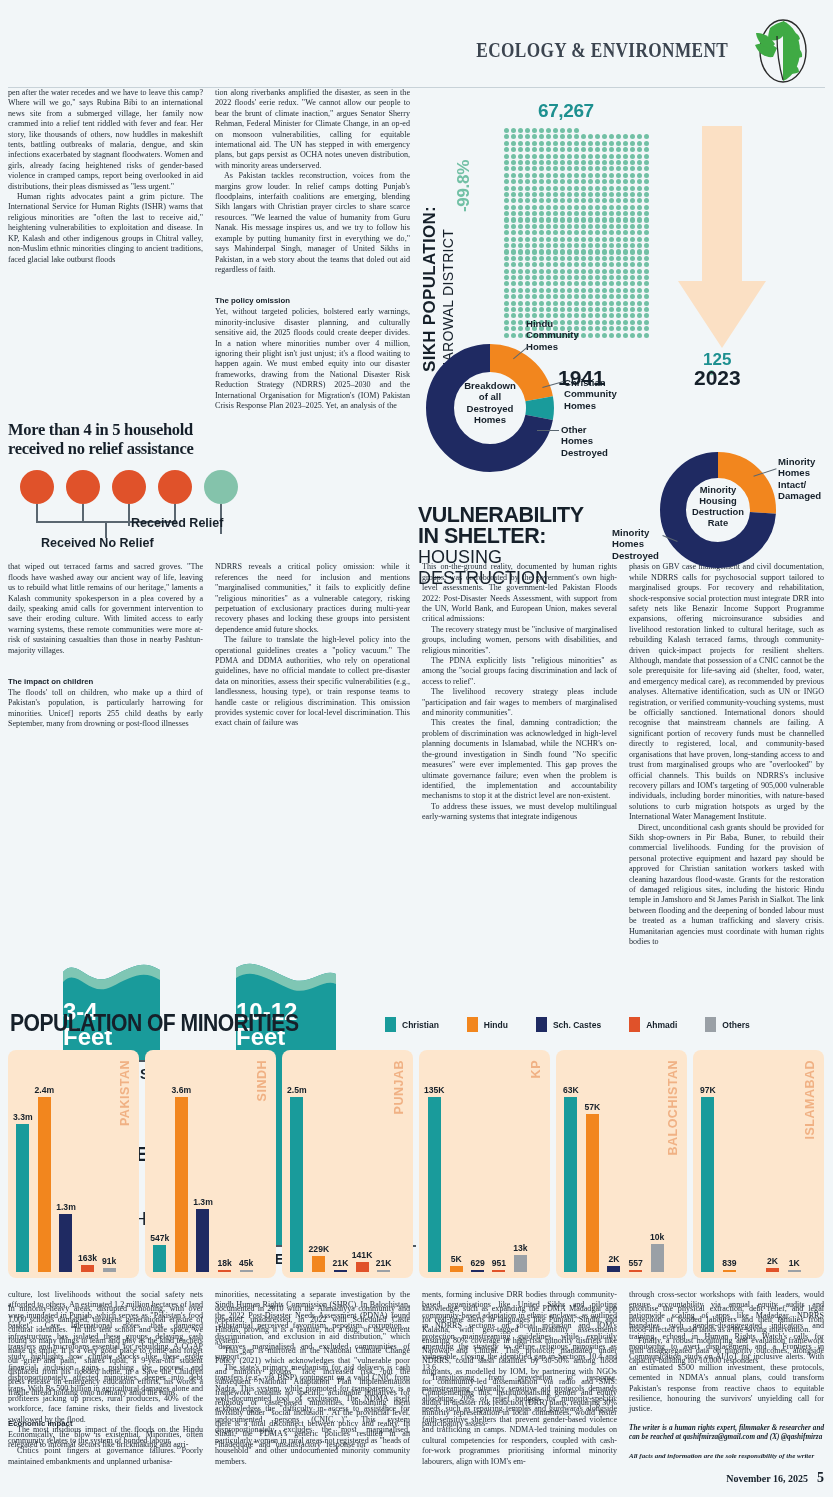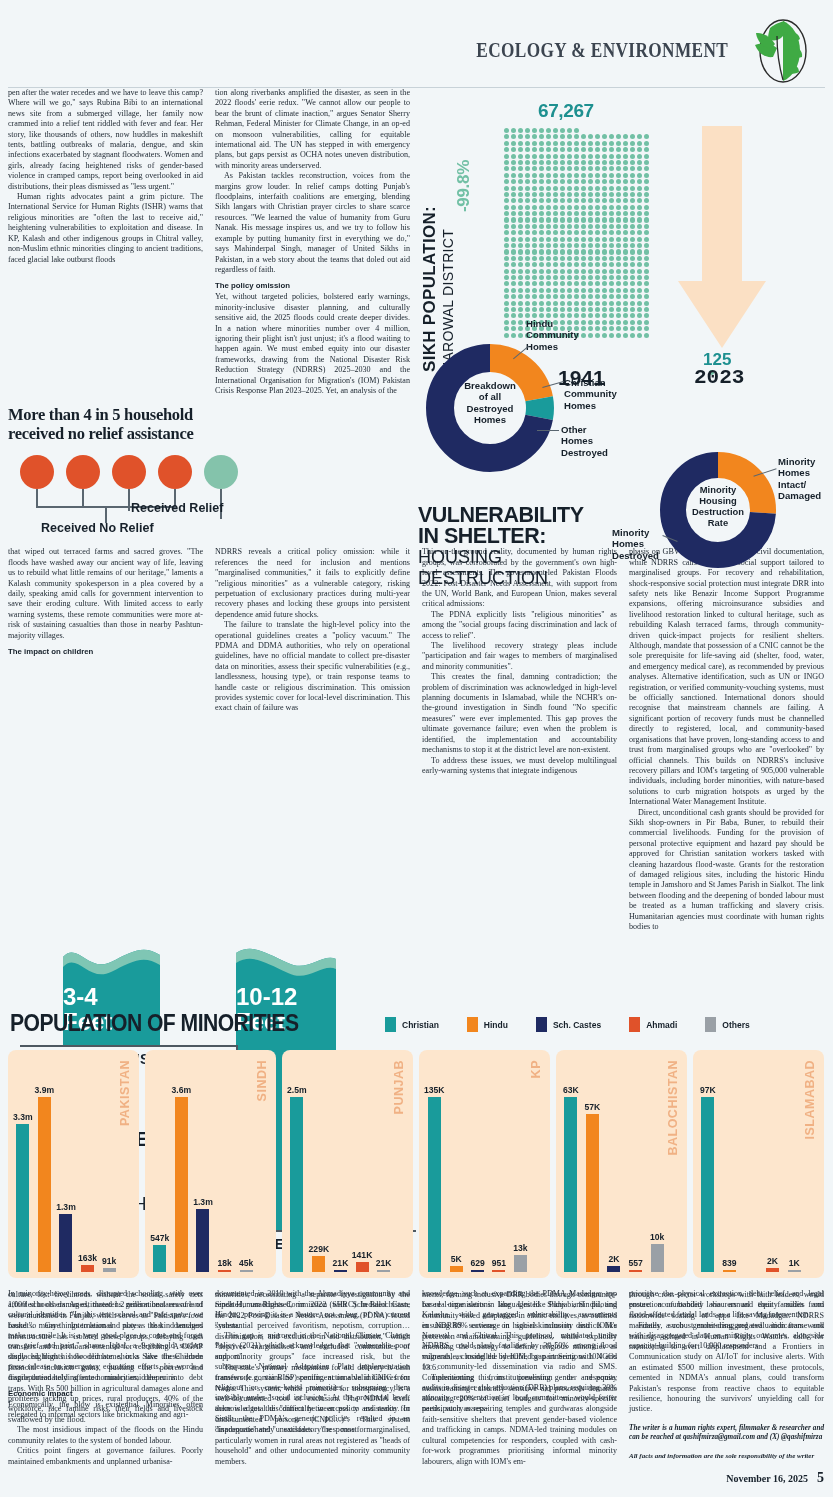--- a/index.html
+++ b/index.html
@@ -37,21 +37,21 @@
     font-size: 8.1px; line-height: 10.4px;
     text-align: justify;
     text-indent: 9px;
     hyphens: auto;
     color: #1c2630;
   }
   .col-text p.noind { text-indent: 0; }
   .subhead {
     font-family: "Liberation Sans", sans-serif;
     font-weight: bold; font-size: 7.8px;
-    margin: 6px 0 2px 0; color: #16202a;
+    margin: 21px 0 2px 0; color: #16202a;
   }
 
   
   .top-band { position: relative; padding: 0 8px; }
   .top-cols { display: flex; gap: 12px; width: 402px; }
   .top-cols .col { width: 195px; }
 
   
   .relief-block { width: 402px; margin-top: 9px; }
   .relief-head {
@@ -111,21 +111,21 @@
     letter-spacing: -0.3px;
   }
   .sikh-num2 {
     position: absolute; left: 285px; top: 252px;
     font-family: "Liberation Sans", sans-serif;
     font-weight: bold; font-size: 17px; color: #1e9090;
   }
   .sikh-dot2 { position: absolute; left: 291px; top: 272px; width: 5px; height: 5px; border-radius:50%; background:#72c0a5; }
   .sikh-year2 {
     position: absolute; left: 276px; top: 268px;
-    font-family: Liberation Mono, monospace;
+    font-family: Liberation Sans, sans-serif;
     font-weight: bold; font-size: 21px; color: #16202a;
   }
 
   
   .mid-band { position: relative; padding: 0 8px; margin-top: 4px; }
   .mid-cols { display: flex; gap: 12px; }
   .mid-cols .col { width: 195px; }
 
   
   .flood { position: relative; width: 402px; height: 345px; margin-top: 6px; }
@@ -1000,27 +1000,29 @@
   <div class="sikh-num2">125</div>
   <span class="sikh-dot2"></span>
   <div class="sikh-year2">2023</div>
 </div>
 
 <div class="mid-band">
   <div class="mid-cols">
     <div class="col col-text">
       <p class="noind">that wiped out terraced farms and sacred groves. "The floods have washed away our ancient way of life, leaving us to rebuild what little remains of our heritage," laments a Kalash community spokesperson in a plea covered by a daily, speaking amid calls for government intervention to save their eroding culture. With limited access to early warning systems, these remote communities were more at-risk of sustaining casualties than those in nearby Pashtun-majority villages.</p>
       <div class="subhead">The impact on children</div>
+      <p class="noind">The floods' toll on children, who make up a third of Pakistan's population, is particularly harrowing for minorities. Unicef] reports 255 child deaths by early September, many from drowning or post-flood illnesses</p>
     </div>
     <div class="col col-text">
       <p class="noind">NDRRS reveals a critical policy omission: while it references the need for inclusion and mentions "marginalised communities," it fails to explicitly define "religious minorities" as a vulnerable category, risking perpetuation of exclusionary practices during multi-year recovery phases and locking these groups into persistent dependence amid future shocks.</p>
       <p>The failure to translate the high-level policy into the operational guidelines creates a "policy vacuum." The PDMA and DDMA authorities, who rely on operational guidelines, have no official mandate to collect pre-disaster data on minorities, assess their specific vulnerabilities (e.g., landlessness, housing type), or train response teams to handle caste or religious discrimination. This omission provides systemic cover for local-level discrimination. This exact chain of failure was</p>
     </div>
     <div class="col col-text">
       <p class="noind">This on-the-ground reality, documented by human rights groups, was corroborated by the government's own high-level assessments. The government-led Pakistan Floods 2022: Post-Disaster Needs Assessment, with support from the UN, World Bank, and European Union, makes several critical admissions:</p>
+      <p>The recovery strategy must be "inclusive of marginalised groups, including women, persons with disabilities, and religious minorities".</p>
       <p>The PDNA explicitly lists "religious minorities" as among the "social groups facing discrimination and lack of access to relief".</p>
       <p>The livelihood recovery strategy pleas include "participation and fair wages to members of marginalised and minority communities".</p>
       <p>This creates the final, damning contradiction; the problem of discrimination was acknowledged in high-level planning documents in Islamabad, while the NCHR's on-the-ground investigation in Sindh found "No specific measures" were ever implemented. This gap proves the ultimate governance failure; even when the problem is identified, the implementation and accountability mechanisms to stop it at the district level are non-existent.</p>
       <p>To address these issues, we must develop multilingual early-warning systems that integrate indigenous</p>
     </div>
     <div class="col col-text">
       <p class="noind">phasis on GBV case management and civil documentation, while NDRRS calls for psychosocial support tailored to marginalised groups. For recovery and rehabilitation, shock-responsive social protection must integrate DRR into safety nets like Benazir Income Support Programme expansions, offering microinsurance subsidies and livelihood restoration linked to cultural heritage, such as rebuilding Kalash terraced farms, through community-driven quick-impact projects for resilient shelters. Although, mandate that possession of a CNIC cannot be the sole prerequisite for life-saving aid (shelter, food, water, and emergency medical care), as recommended by previous analyses. Alternative identification, such as UN or INGO registration, or verified community-vouching systems, must be officially sanctioned. International donors should recognise that mainstream channels are failing. A significant portion of recovery funds must be channelled directly to registered, local, and community-based organisations that have proven, long-standing access to and trust from marginalised groups who are "overlooked" by official channels. This builds on NDRRS's inclusive recovery pillars and IOM's targeting of 905,000 vulnerable individuals, including border minorities, with nature-based solutions to curb migration hotspots as urged by the International Water Management Institute.</p>
       <p>Direct, unconditional cash grants should be provided for Sikh shop-owners in Pir Baba, Buner, to rebuild their commercial livelihoods. Funding for the provision of personal protective equipment and hazard pay should be approved for Christian sanitation workers tasked with cleaning hazardous flood-waste. Grants for the restoration of damaged religious sites, including the historic Hindu temple in Jamshoro and St James Parish in Sialkot. The link between flooding and the deepening of bonded labour must be treated as a human trafficking and slavery crisis. Humanitarian agencies must coordinate with human rights bodies to</p>
     </div>
   </div>
@@ -1184,21 +1186,21 @@
     </div>
   <div class="panels" id="panels">
       <div class="panel">
         <div class="reg">PAKISTAN</div>
         <div class="bars">
           <div class="bar-col">
             <div class="bar-val">3.3m</div>
             <div class="bar" style="height: 148px; background: rgb(25, 155, 155);"></div>
           </div>
           <div class="bar-col">
-            <div class="bar-val">3.9m</div>
+            <div class="bar-val">2.4m</div>
             <div class="bar" style="height: 175px; background: rgb(242, 134, 30);"></div>
           </div>
           <div class="bar-col">
             <div class="bar-val">1.3m</div>
             <div class="bar" style="height: 58px; background: rgb(31, 42, 98);"></div>
           </div>
           <div class="bar-col">
             <div class="bar-val">163k</div>
             <div class="bar" style="height: 7px; background: rgb(224, 82, 42);"></div>
           </div>

